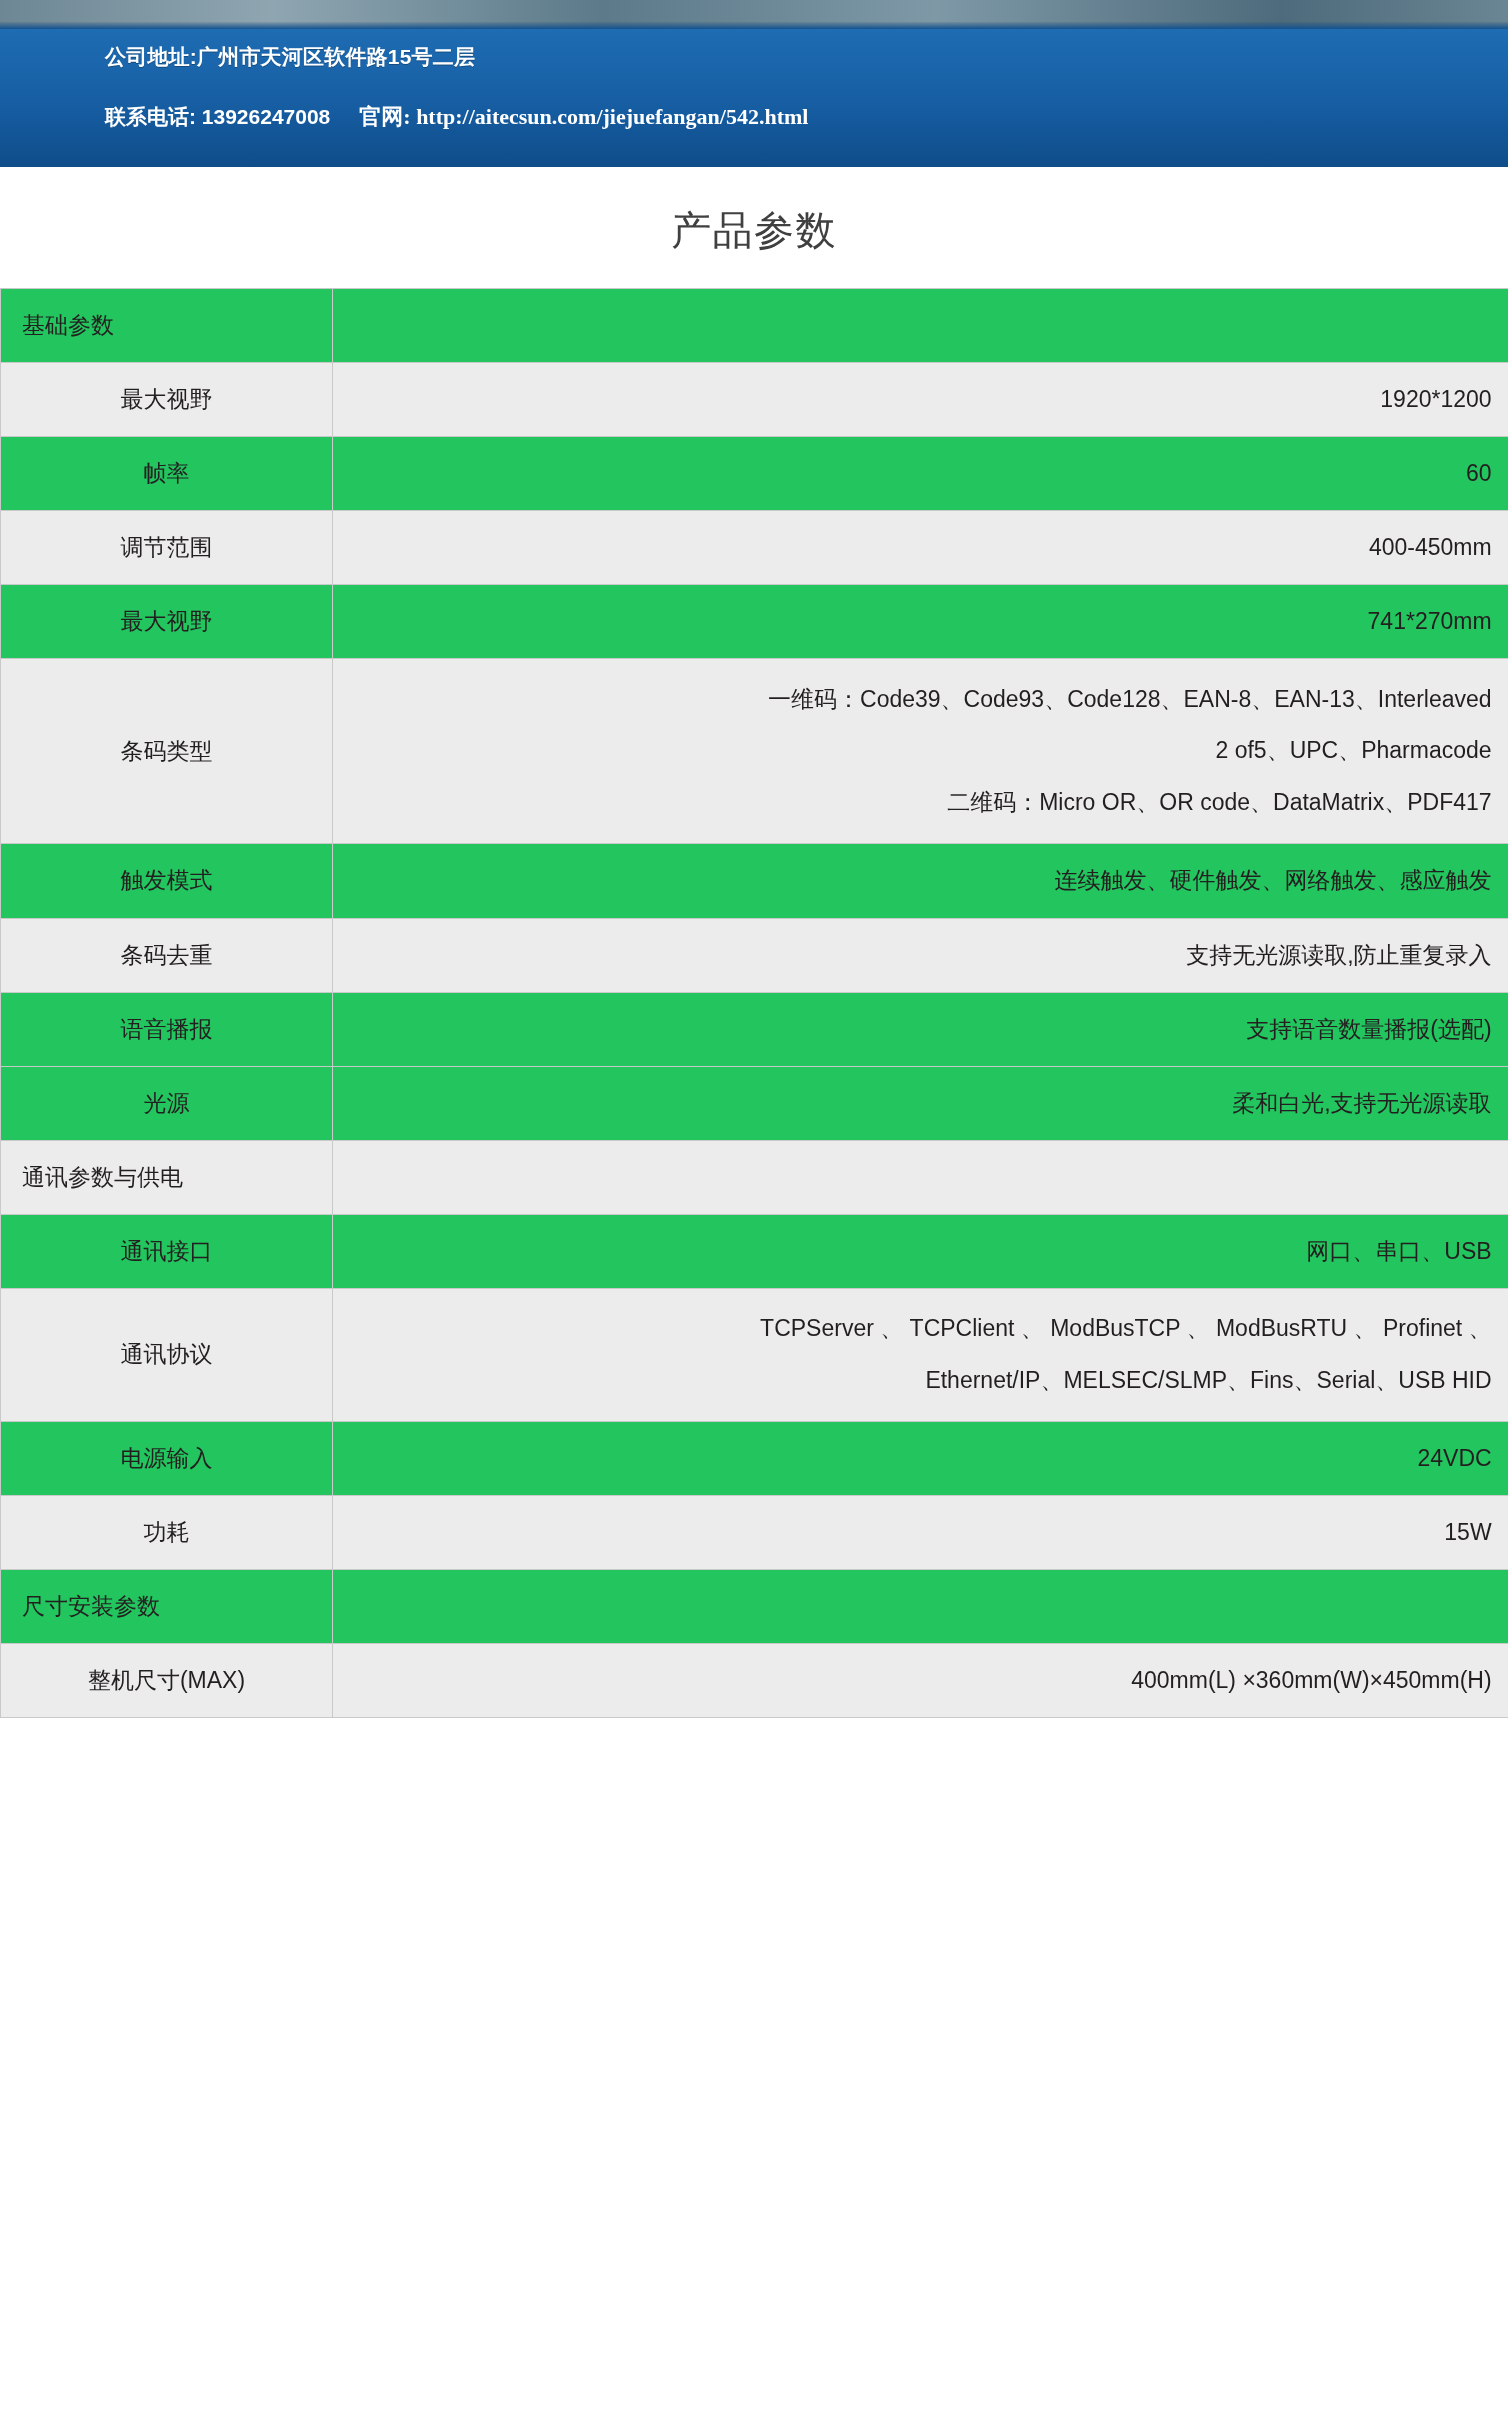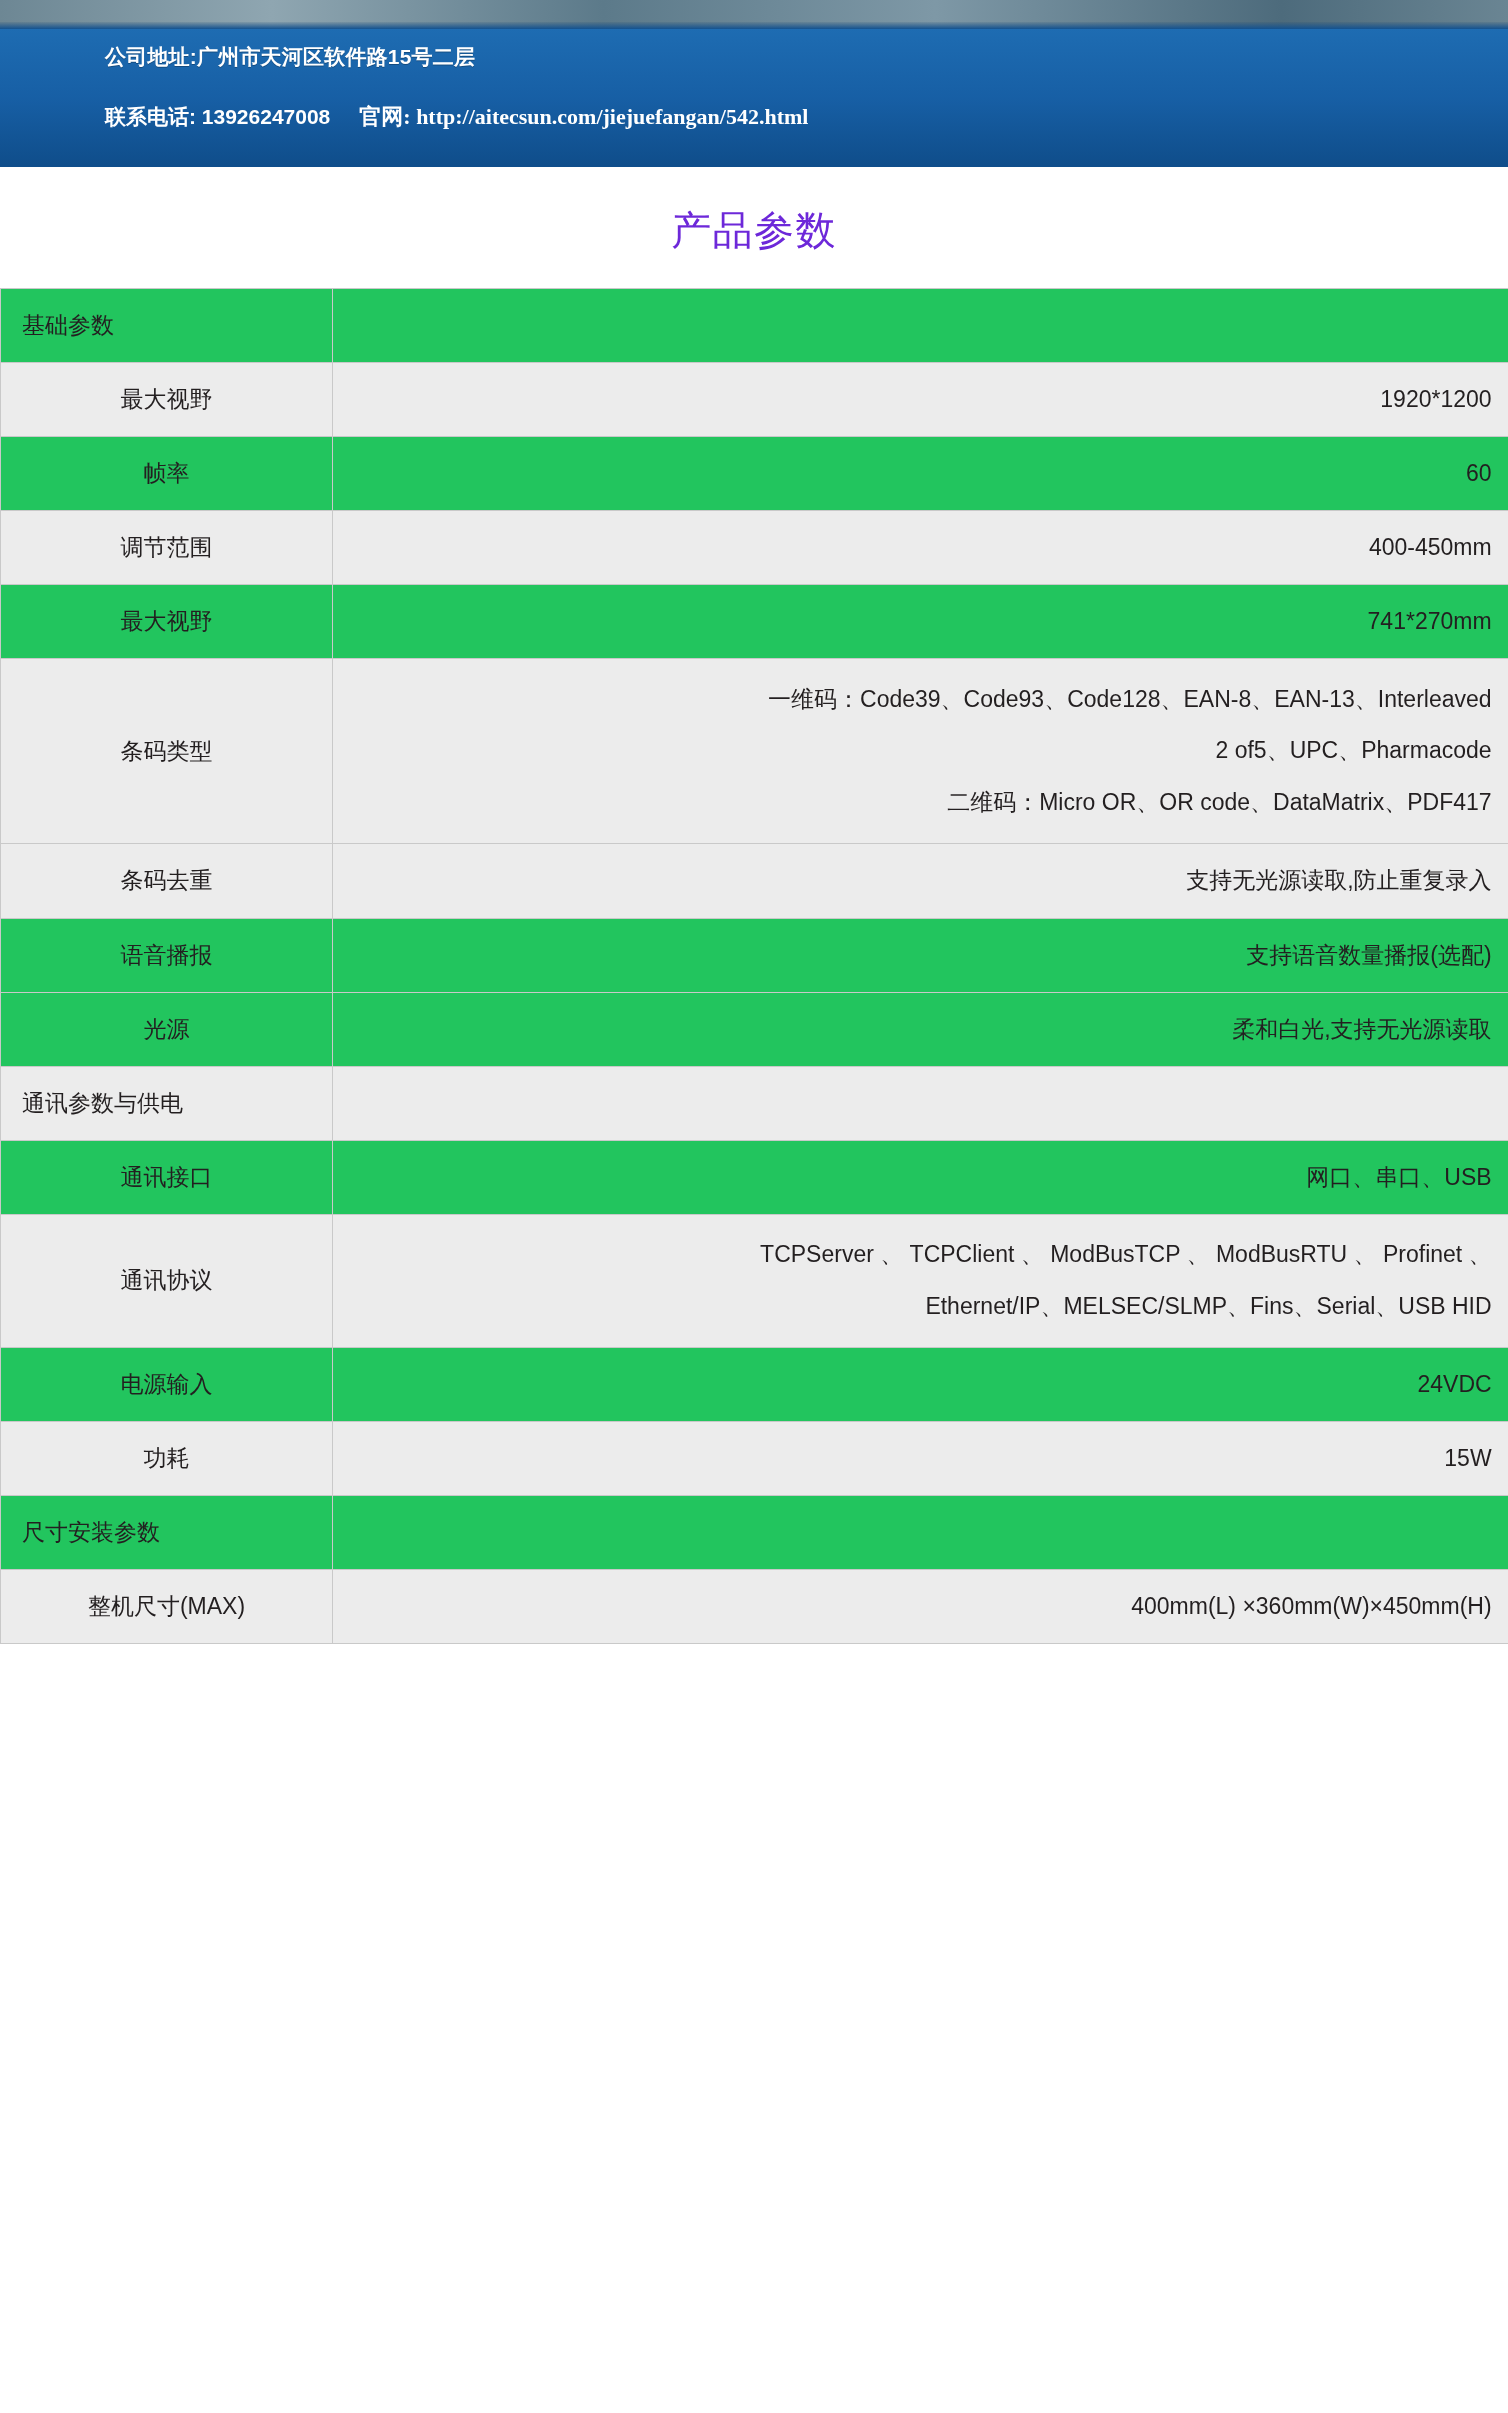--- a/index.html
+++ b/index.html
@@ -71,21 +71,21 @@
   .banner-tel {
     font-size: 21px;
     font-weight: bold;
     white-space: nowrap;
   }
 
   
   .doc-title {
     text-align: center;
     font-size: 40px;
-    color: #6d28d9;
+    color: #404040;
     font-weight: normal;
     letter-spacing: 1.4px;
     margin: 0;
     padding: 36px 0 30px 0;
   }
 
   
   .spec-table {
     width: 1508px;
     border-collapse: collapse;
@@ -190,20 +190,24 @@
 
       <tr class="shade tall">
         <td class="k">条码类型</td>
         <td class="v">
           <span class="ml wide">一维码：Code39、Code93、Code128、EAN-8、EAN-13、Interleaved</span>
           <span class="ml wide">2 of5、UPC、Pharmacode</span>
           <span class="ml wide">二维码：Micro OR、OR code、DataMatrix、PDF417</span>
         </td>
       </tr>
 
+      <tr class="plain">
+        <td class="k">触发模式</td>
+        <td class="v">连续触发、硬件触发、网络触发、感应触发</td>
+      </tr>
 
       <tr class="shade">
         <td class="k">条码去重</td>
         <td class="v">支持无光源读取,防止重复录入</td>
       </tr>
 
       <tr class="plain">
         <td class="k">语音播报</td>
         <td class="v">支持语音数量播报(选配)</td>
       </tr>

